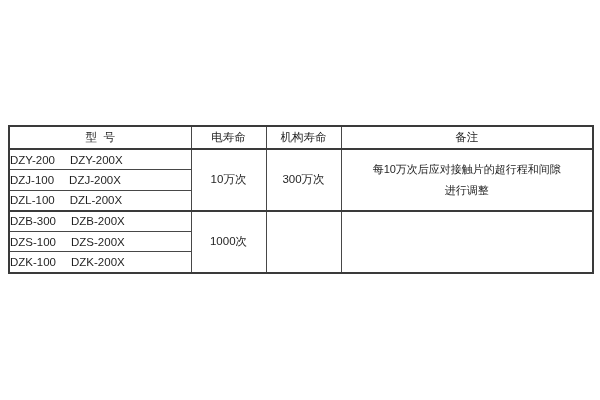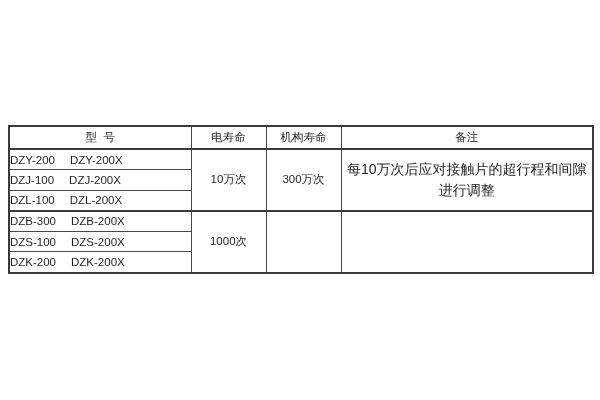--- a/index.html
+++ b/index.html
@@ -49,21 +49,21 @@
   }
   .model-pair {
     display: flex;
     justify-content: flex-start;
     align-items: center;
     gap: 15px;
   }
   td.remarks-cell {
     text-align: left;
     padding-left: 20px;
-    font-size: 14px;
+    font-size: 11px;
   }
   .remark-line {
     line-height: 21px;
     white-space: nowrap;
   }
 </style>
 </head>
 <body>
 
 <div class="canvas">
@@ -128,20 +128,20 @@
         <td>
           <div class="model-pair">
             <span>DZS-100</span>
             <span>DZS-200X</span>
           </div>
         </td>
       </tr>
       <tr class="r">
         <td>
           <div class="model-pair">
-            <span>DZK-200</span>
+            <span>DZK-100</span>
             <span>DZK-200X</span>
           </div>
         </td>
       </tr>
     </tbody>
   </table>
 </div>
 
 </body></html>

